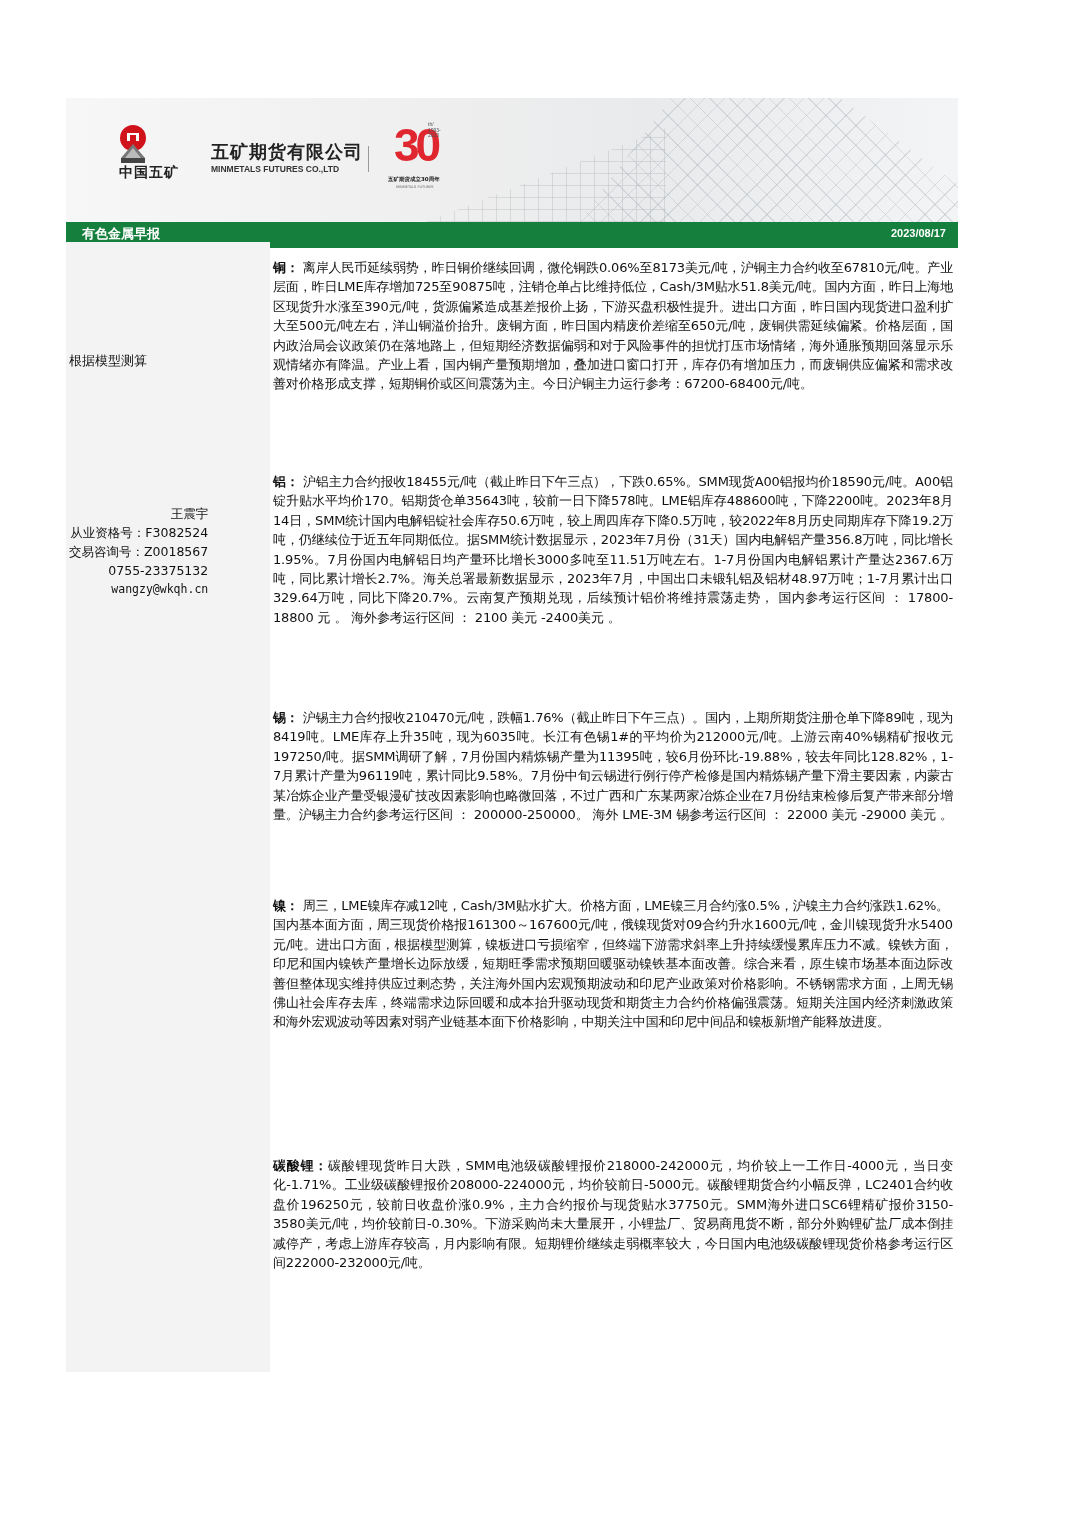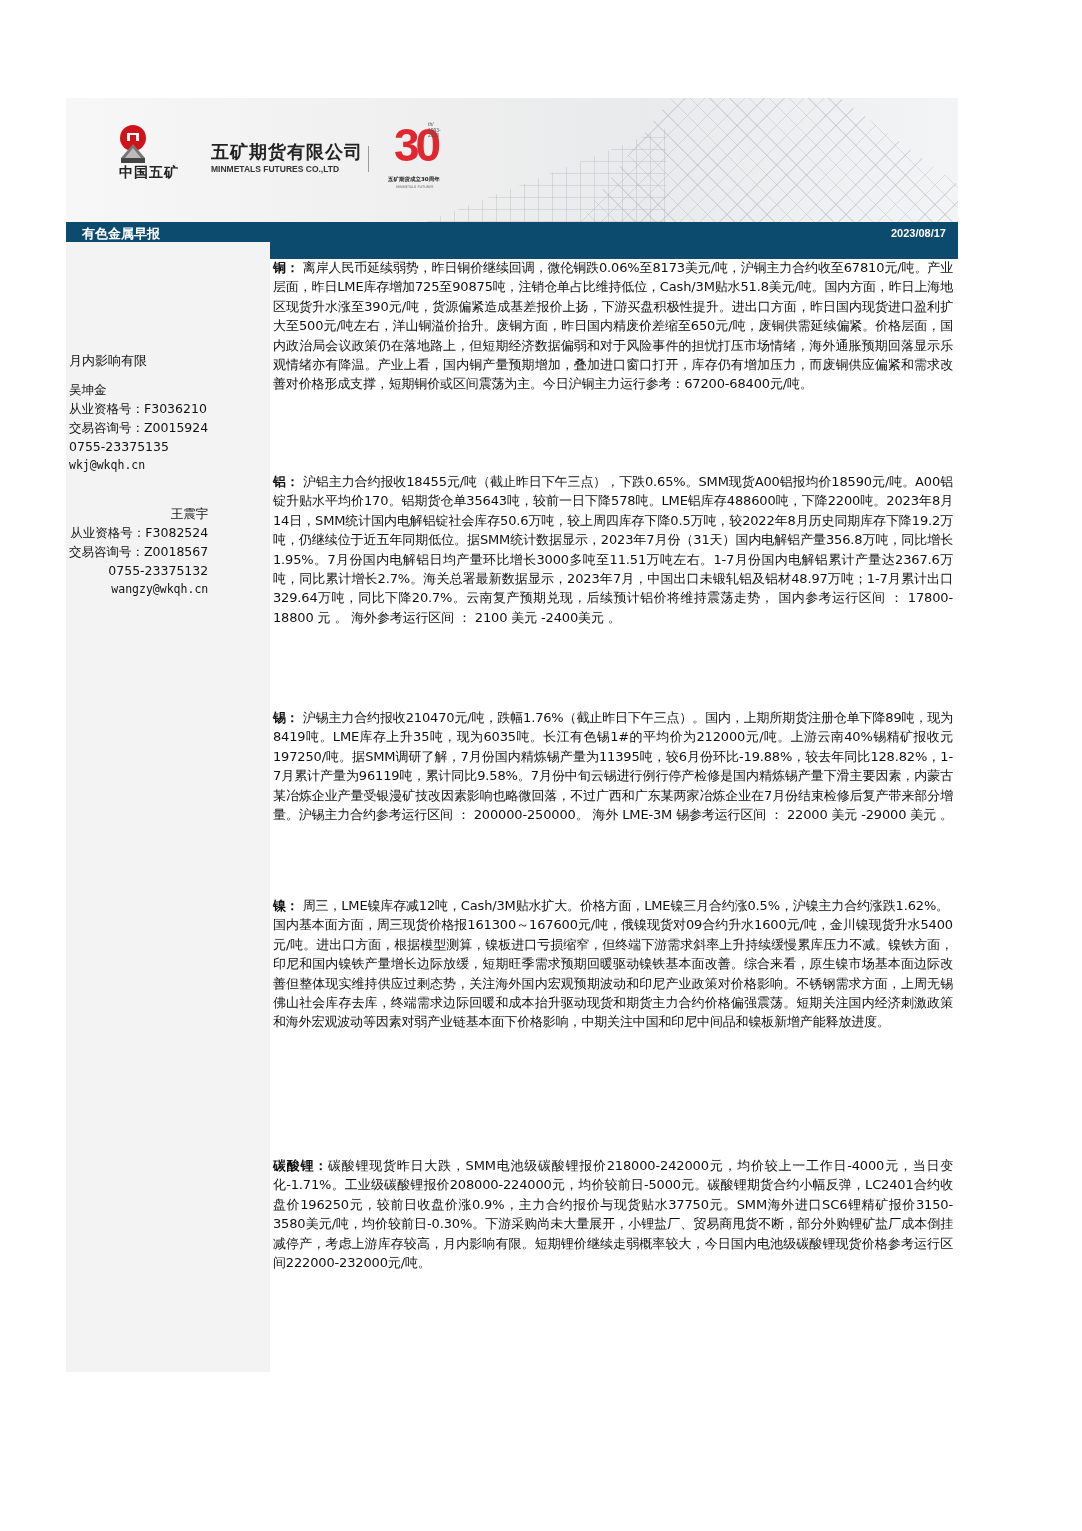--- a/index.html
+++ b/index.html
@@ -27,21 +27,21 @@
                 font-size: 8.5px; font-weight: bold; color: #333; white-space: nowrap; }
   .vsep { position: absolute; left: 302px; top: 48px; width: 1px; height: 26px; background: #999; }
   .anniv { position: absolute; left: 322px; top: 22px; width: 62px; height: 80px; }
   .anniv-num { position: absolute; left: 6px; top: 2px; font-family: "Liberation Sans", sans-serif;
                font-size: 46px; font-weight: bold; color: #e0272f; letter-spacing: -4px; line-height: 1; }
   .anniv-sup { position: absolute; left: 40px; top: 2px; font-size: 5px; color: #555; line-height: 1.1;
                font-family: "Liberation Sans", sans-serif; }
   .anniv-cap { position: absolute; left: 0; top: 56px; font-size: 5.5px; font-weight: bold; color: #222;
                white-space: nowrap; }
   .anniv-cap2 { position: absolute; left: 8px; top: 65px; font-size: 3.5px; color: #666; white-space: nowrap; }
-  .redbar { position: relative; width: 892px; height: 37px; background: #0c4a6e; }
+  .redbar { position: relative; width: 892px; height: 26px; background: #15803d; }
   .redbar .title { position: absolute; left: 16px; top: 3px; font-size: 13px; font-weight: bold; color: #fff; }
   .redbar .date { position: absolute; right: 12px; top: 5px; font-family: "Liberation Sans", sans-serif;
                   font-size: 11px; font-weight: bold; color: #fff; margin-left: 16px; }
   .sidebar { position: absolute; left: 66px; top: 242px; width: 204px; height: 1130px; background: #f3f3f3; }
   .sidebar .group { position: absolute; left: 3px; top: 110px; font-size: 13px; color: #111; }
   .analyst { position: absolute; left: 3px; font-size: 12.5px; color: #111; line-height: 19px; }
   .analyst .email { font-family: "DejaVu Sans Mono", monospace; font-size: 11.5px; }
   .main { position: absolute; left: 273px; top: 258px; width: 690px; }
   .section { position: absolute; left: 0; width: 680px; font-size: 13px; line-height: 19.4px; color: #111;
              text-align: justify; letter-spacing: -0.15px; }
@@ -81,29 +81,22 @@
     </div>
   </div>
 
   <div class="redbar">
     <span class="title">有色金属早报</span>
     <span class="date">2023/08/17</span>
   </div>
 </div>
 
 <div class="sidebar">
-  <div class="group">月内影响有限</div>
+  <div class="group">根据模型测算</div>
 
-  <div class="analyst" style="top:138px;">
-    <div>吴坤金</div>
-    <div>从业资格号：F3036210</div>
-    <div>交易咨询号：Z0015924</div>
-    <div>0755-23375135</div>
-    <div class="email">wkj@wkqh.cn</div>
-  </div>
 
   <div class="analyst" style="top:262px;text-align:right;">
     <div>王震宇</div>
     <div>从业资格号：F3082524</div>
     <div>交易咨询号：Z0018567</div>
     <div>0755-23375132</div>
     <div class="email">wangzy@wkqh.cn</div>
   </div>
 
 </div>

